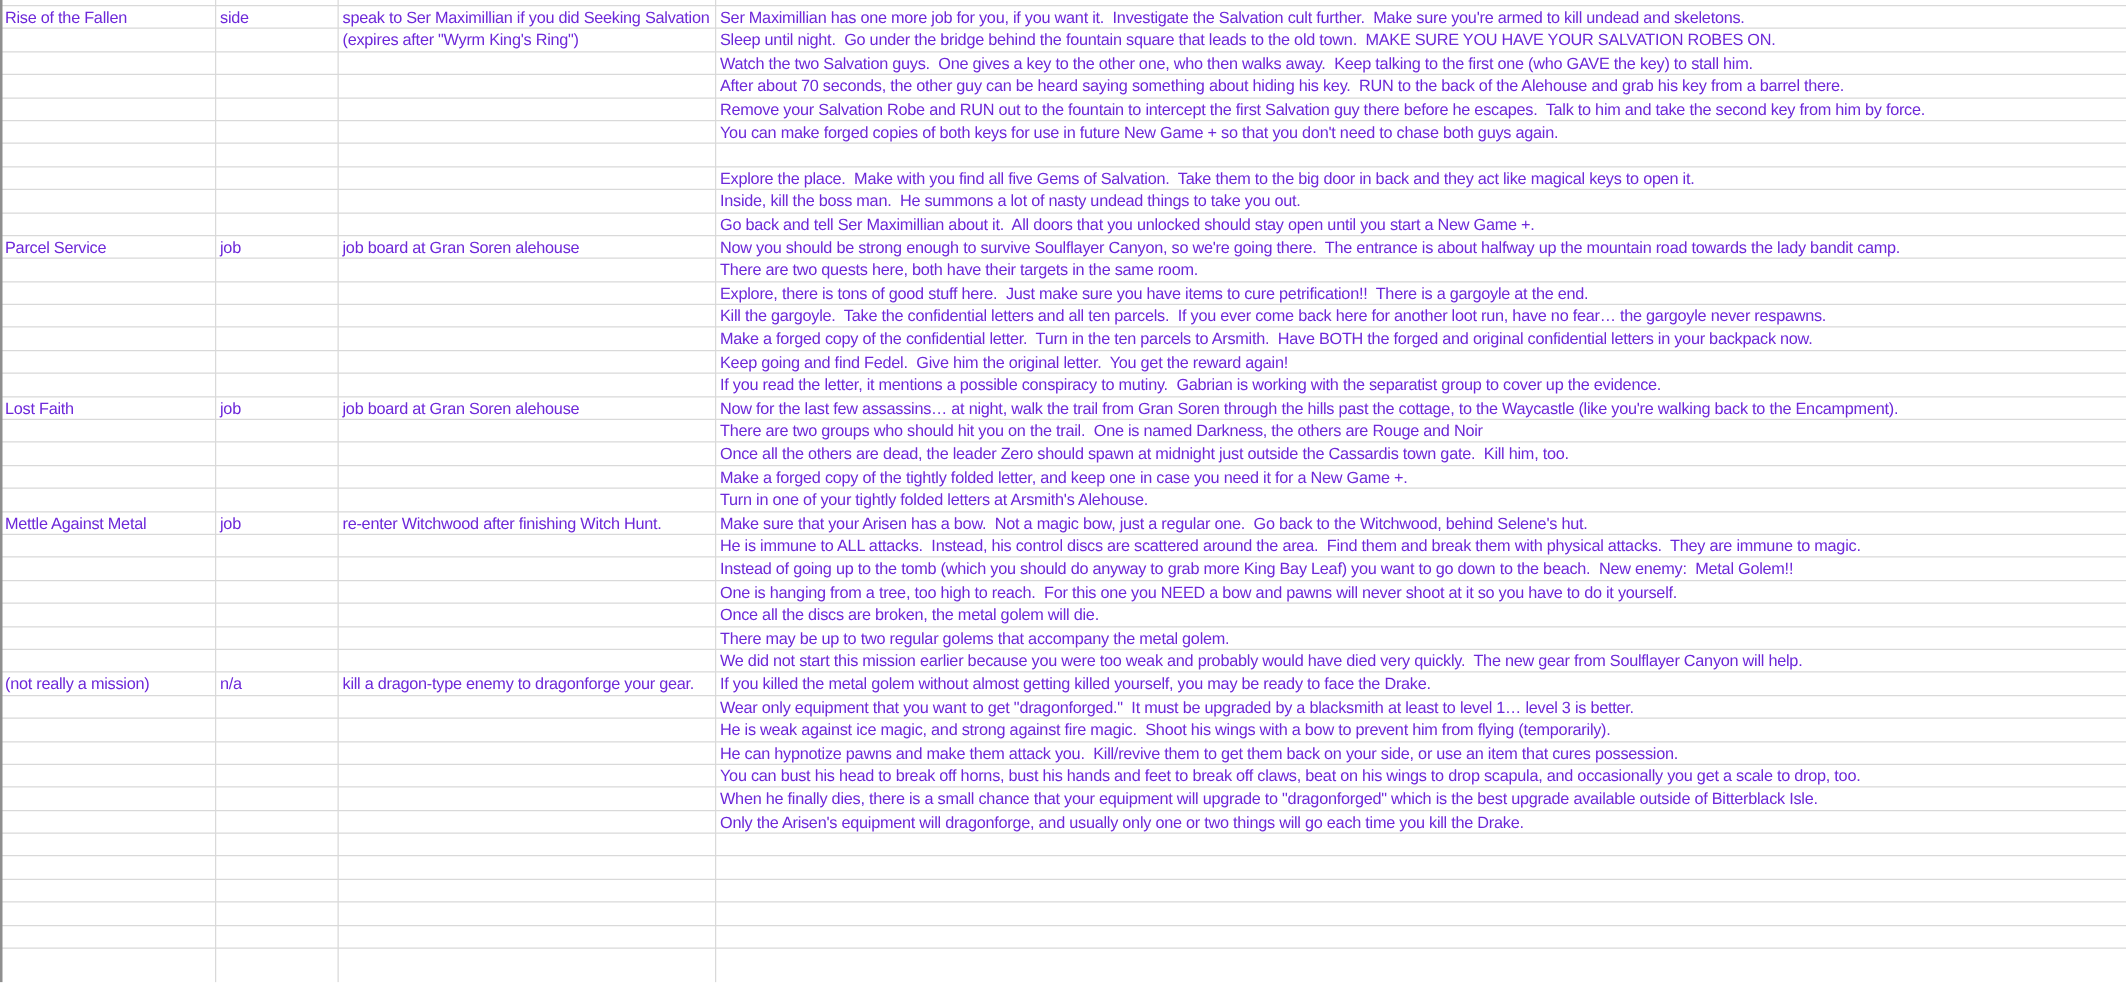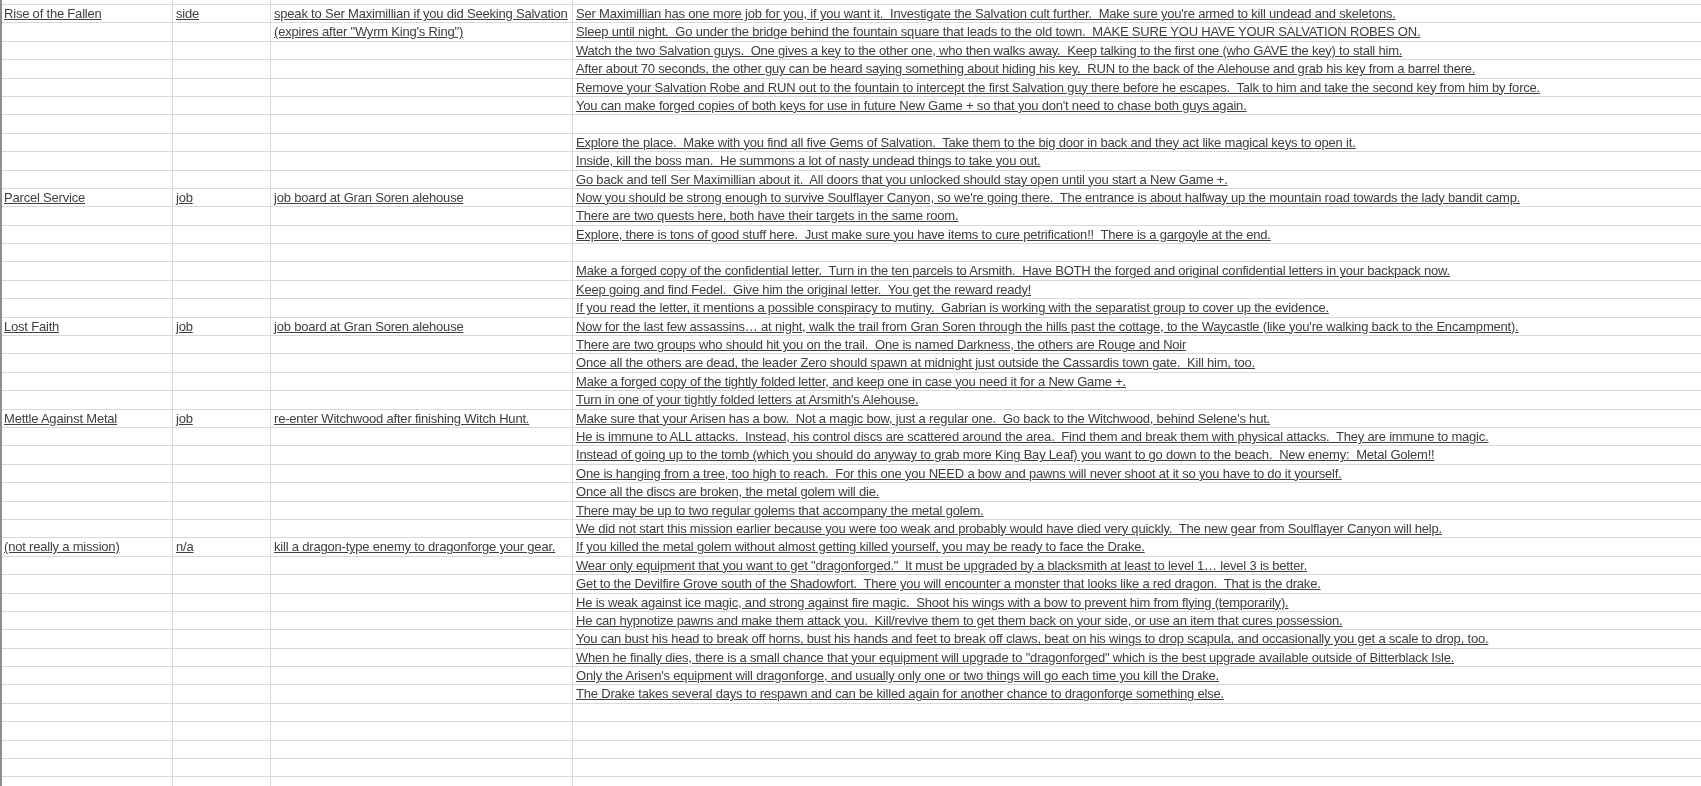--- a/index.html
+++ b/index.html
@@ -5,23 +5,22 @@
   html, body { margin: 0; padding: 0; background: #ffffff; }
   .sheet {
     position: relative;
     width: 1701px;
     height: 786px;
     background: #ffffff;
     overflow: hidden;
     font-family: "Liberation Sans", "DejaVu Sans", sans-serif;
     font-size: 13px;
     letter-spacing: -0.2px;
-    color: #404040;
+    color: #6d28d9;
     cursor: cell;
-    text-decoration: underline;
   }
   .top-partial {
     height: 5px;
     box-sizing: border-box;
     border-bottom: 1px solid #d9d9d9;
   }
   .row {
     display: grid;
     grid-template-columns: 172px 98px 302px 1fr;
     height: 18.4px;
@@ -137,32 +136,33 @@
       <div class="row">
     <div class="cell"></div>
     <div class="cell"></div>
     <div class="cell"></div>
     <div class="cell">Explore, there is tons of good stuff here.  Just make sure you have items to cure petrification!!  There is a gargoyle at the end.</div>
   </div>
       <div class="row">
     <div class="cell"></div>
     <div class="cell"></div>
     <div class="cell"></div>
+    <div class="cell">Kill the gargoyle.  Take the confidential letters and all ten parcels.  If you ever come back here for another loot run, have no fear… the gargoyle never respawns.</div>
   </div>
       <div class="row">
     <div class="cell"></div>
     <div class="cell"></div>
     <div class="cell"></div>
     <div class="cell">Make a forged copy of the confidential letter.  Turn in the ten parcels to Arsmith.  Have BOTH the forged and original confidential letters in your backpack now.</div>
   </div>
       <div class="row">
     <div class="cell"></div>
     <div class="cell"></div>
     <div class="cell"></div>
-    <div class="cell">Keep going and find Fedel.  Give him the original letter.  You get the reward ready!</div>
+    <div class="cell">Keep going and find Fedel.  Give him the original letter.  You get the reward again!</div>
   </div>
       <div class="row">
     <div class="cell"></div>
     <div class="cell"></div>
     <div class="cell"></div>
     <div class="cell">If you read the letter, it mentions a possible conspiracy to mutiny.  Gabrian is working with the separatist group to cover up the evidence.</div>
   </div>
       <div class="row">
     <div class="cell">Lost Faith</div>
     <div class="cell">job</div>
@@ -244,26 +244,20 @@
       <div class="row">
     <div class="cell"></div>
     <div class="cell"></div>
     <div class="cell"></div>
     <div class="cell">Wear only equipment that you want to get "dragonforged."  It must be upgraded by a blacksmith at least to level 1… level 3 is better.</div>
   </div>
       <div class="row">
     <div class="cell"></div>
     <div class="cell"></div>
     <div class="cell"></div>
-    <div class="cell">Get to the Devilfire Grove south of the Shadowfort.  There you will encounter a monster that looks like a red dragon.  That is the drake.</div>
-  </div>
-      <div class="row">
-    <div class="cell"></div>
-    <div class="cell"></div>
-    <div class="cell"></div>
     <div class="cell">He is weak against ice magic, and strong against fire magic.  Shoot his wings with a bow to prevent him from flying (temporarily).</div>
   </div>
       <div class="row">
     <div class="cell"></div>
     <div class="cell"></div>
     <div class="cell"></div>
     <div class="cell">He can hypnotize pawns and make them attack you.  Kill/revive them to get them back on your side, or use an item that cures possession.</div>
   </div>
       <div class="row">
     <div class="cell"></div>
@@ -280,21 +274,20 @@
       <div class="row">
     <div class="cell"></div>
     <div class="cell"></div>
     <div class="cell"></div>
     <div class="cell">Only the Arisen's equipment will dragonforge, and usually only one or two things will go each time you kill the Drake.</div>
   </div>
       <div class="row">
     <div class="cell"></div>
     <div class="cell"></div>
     <div class="cell"></div>
-    <div class="cell">The Drake takes several days to respawn and can be killed again for another chance to dragonforge something else.</div>
   </div>
       <div class="row">
     <div class="cell"></div>
     <div class="cell"></div>
     <div class="cell"></div>
     <div class="cell"></div>
   </div>
       <div class="row">
     <div class="cell"></div>
     <div class="cell"></div>

